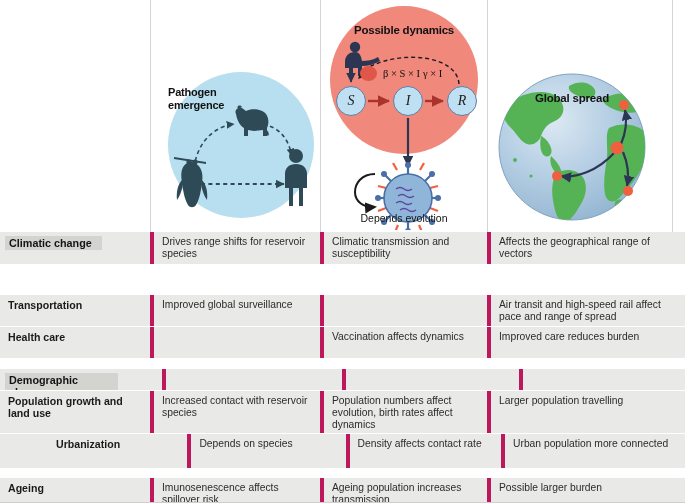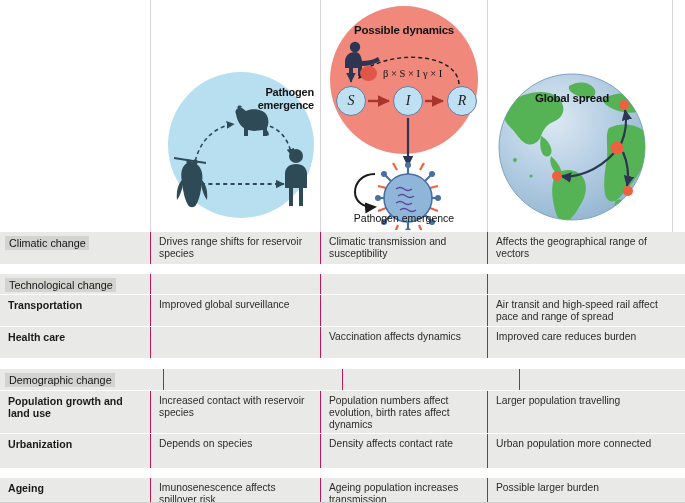--- a/index.html
+++ b/index.html
@@ -35,21 +35,21 @@
     position: absolute; left: 168px; top: 72px;
     width: 146px; height: 146px;
   }
   .disc-blue {
     position: absolute; inset: 0;
     border-radius: 50%;
     background: #b8dff0;
   }
   .p1-title {
     position: absolute; left: 0; top: 14px; width: 146px;
-    text-align: right;
+    text-align: left;
     font-size: 11px; font-weight: bold; color: #111;
     line-height: 13px;
     letter-spacing: -0.2px;
   }
 
   
   .panel2 {
     position: absolute; left: 325px; top: 6px;
     width: 158px; height: 224px;
   }
@@ -130,33 +130,33 @@
     padding: 4px 8px 4px 8px;
     font-size: 10.3px;
     line-height: 12.2px;
     color: #2b2b2b;
     overflow: hidden;
   }
   .cell.c0 { width: 150px; }
   .cell.c1 { width: 170px; }
   .cell.c2 { width: 167px; }
   .cell.c3 { width: 198px; }
-  .cell.c1, .cell.c2, .cell.c3 { border-left: 1px solid #be185d; }
+  .cell.c1, .cell.c2, .cell.c3 { border-left: 4px solid #be185d; }
   .cat-name {
     font-weight: bold;
     color: #1a1a1a;
     font-size: 10.6px;
   }
   .sec-head-text {
     display: inline-block;
-    font-weight: normal;
+    font-weight: bold;
     font-size: 10.8px;
     color: #141414;
     background: #d3d3d0;
-    padding: 1px 3px 1px 4px;
+    padding: 1px 10px 1px 4px;
     margin-left: -3px;
   }
   .rowline {
     position: absolute; left: 0; width: 685px; height: 1px;
     background: #ffffff;
   }
   .botline {
     position: absolute; left: 0; width: 685px; height: 1px;
     background: #cfcfcd;
   }
@@ -303,21 +303,21 @@
       <div class="p2-title">Possible dynamics</div>
 
       <div class="beta-blob"></div>
       <div class="rate-lbl rate-beta">β × S × I</div>
       <div class="rate-lbl rate-gamma">γ × I</div>
 
       <div class="sir-node sir-S">S</div>
       <div class="sir-node sir-I">I</div>
       <div class="sir-node sir-R">R</div>
 
-      <div class="p2-evo-label">Pathogen emergence</div>
+      <div class="p2-evo-label">Depends evolution</div>
     </div>
 
     <div class="panel3">
       <svg width="150" height="150" viewBox="0 0 150 150" style="position:absolute;left:0;top:0;">
         <defs>
           <radialGradient id="oceanGrad" cx="38%" cy="32%" r="78%">
             <stop offset="0%" stop-color="#dbe8f2"></stop>
             <stop offset="48%" stop-color="#b6cfe4"></stop>
             <stop offset="100%" stop-color="#8fb2ce"></stop>
           </radialGradient>
@@ -387,28 +387,20 @@
     <div class="trow shaded" style="top:0px;height:32px;">
       <div class="cell c0">
         <span class="sec-head-text">Climatic change</span>
       </div>
       <div class="cell c1">Drives range shifts for reservoir species</div>
       <div class="cell c2">Climatic transmission and susceptibility</div>
       <div class="cell c3">Affects the geographical range of vectors</div>
     </div>
     <div class="trow gap" style="top:32px;height:10px;"></div>
 
-    <div class="trow shaded" style="top:42px;height:20px;">
-      <div class="cell c0">
-        <span class="sec-head-text">Technological change</span>
-      </div>
-      <div class="cell c1"></div>
-      <div class="cell c2"></div>
-      <div class="cell c3"></div>
-    </div>
     <div class="rowline" style="top:62px;"></div>
 
     <div class="trow shaded" style="top:63px;height:31px;">
       <div class="cell c0 cat-name">Transportation</div>
       <div class="cell c1">Improved global surveillance</div>
       <div class="cell c2"></div>
       <div class="cell c3">Air transit and high-speed rail affect pace and range of spread</div>
     </div>
     <div class="rowline" style="top:94px;"></div>
 
@@ -431,21 +423,21 @@
     <div class="rowline" style="top:158px;"></div>
 
     <div class="trow shaded" style="top:159px;height:42px;">
       <div class="cell c0 cat-name">Population growth and land use</div>
       <div class="cell c1">Increased contact with reservoir species</div>
       <div class="cell c2">Population numbers affect evolution, birth rates affect dynamics</div>
       <div class="cell c3">Larger population travelling</div>
     </div>
     <div class="rowline" style="top:201px;"></div>
 
-    <div class="trow shaded" style="top:202px;height:34px;">
+    <div class="trow shaded" style="top:202px;height:34px;padding-left:48px;">
       <div class="cell c0 cat-name">Urbanization</div>
       <div class="cell c1">Depends on species</div>
       <div class="cell c2">Density affects contact rate</div>
       <div class="cell c3">Urban population more connected</div>
     </div>
     <div class="rowline" style="top:236px;"></div>
 
     <div class="trow shaded" style="top:246px;height:33px;">
       <div class="cell c0 cat-name">Ageing</div>
       <div class="cell c1">Imunosenescence affects spillover risk</div>

